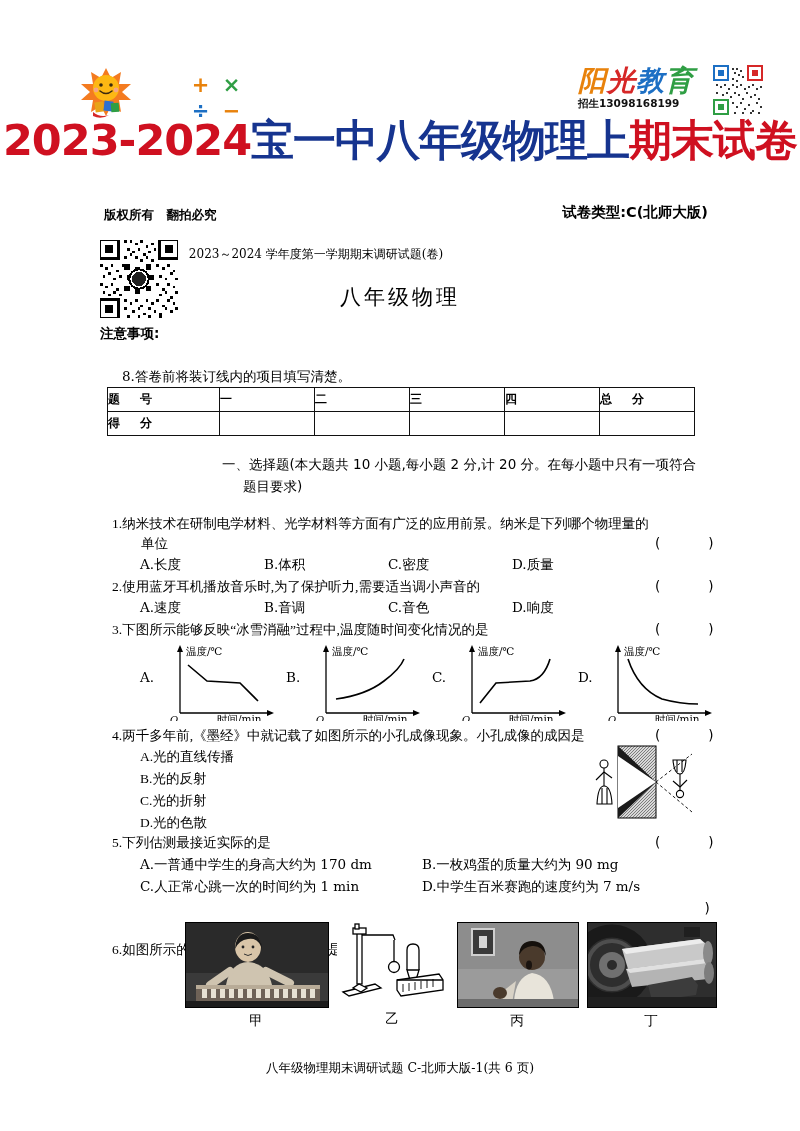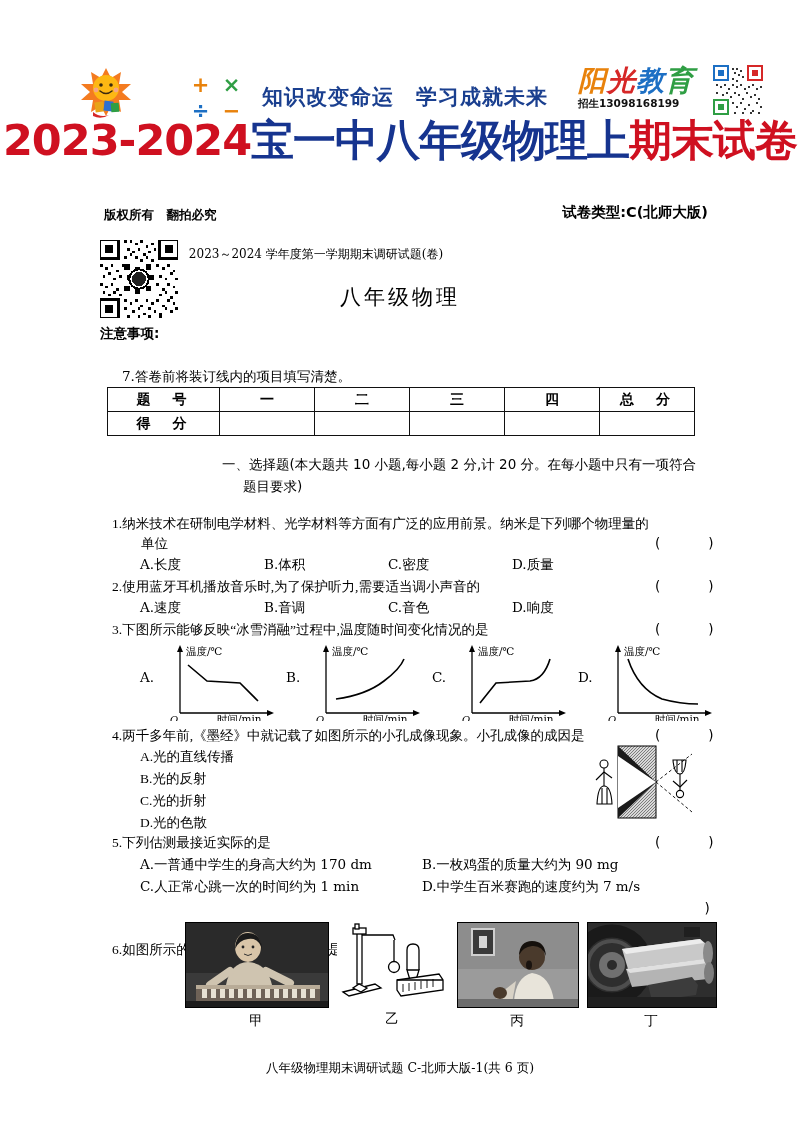--- a/index.html
+++ b/index.html
@@ -66,22 +66,22 @@
   
   .notes-title{position:absolute;left:100px;top:325px;font-size:13.5px;font-weight:bold;}
   .note1{position:absolute;left:122px;top:347px;font-size:13.5px;white-space:nowrap;
     font-family:"DejaVu Serif","Liberation Serif",serif;}
   .note2{position:absolute;left:122px;top:368px;font-size:13.5px;white-space:nowrap;
     font-family:"DejaVu Serif","Liberation Serif",serif;}
 
   
   .scoretable{position:absolute;left:107px;top:387px;width:588px;
     border-collapse:collapse;table-layout:fixed;}
-  .scoretable td{border:1.3px solid #111;height:23px;text-align:center;
-    font-size:14px;font-weight:bold;padding:0;margin-top:21px;}
+  .scoretable td{border:1.3px solid #111;height:23px;text-align:left;
+    font-size:12px;font-weight:bold;padding:0;margin-top:21px;}
   .scoretable td.hdr{letter-spacing:4px;}
   .scoretable col.c0{width:112px;}
 
   
   .markbox{position:absolute;left:106px;top:452px;width:104px;
     border-collapse:collapse;table-layout:fixed;}
   .markbox td{border:1.3px solid #111;height:22px;text-align:center;
     font-size:13px;font-weight:bold;padding:0;}
 
   .sec1-line1{position:absolute;left:222px;top:456px;font-size:13.5px;white-space:nowrap;text-align:center;}
@@ -174,21 +174,20 @@
       </svg>
     </div>
 
     <div class="mathops">
       <span class="op plus">+</span>
       <span class="op times">×</span>
       <span class="op divide">÷</span>
       <span class="op minus">−</span>
     </div>
 
-    <div class="slogan">知识改变命运　学习成就未来</div>
 
     <div class="brand">
       <div class="brand-chars">
         <span class="bc1">阳</span><span class="bc2">光</span><span class="bc3">教</span><span class="bc4">育</span>
       </div>
       <div class="brand-phone">招生13098168199</div>
     </div>
 
     <div class="brand-qr">
       <svg width="52" height="52" viewBox="0 0 26 26" shape-rendering="crispEdges">
@@ -353,21 +352,21 @@
       </g>
       <circle cx="14.5" cy="14.5" r="3.6" fill="#fff" stroke="#000" stroke-width="0.7"></circle>
       <circle cx="14.5" cy="14.5" r="2.6" fill="#222"></circle>
     </svg>
   </div>
 
   <div class="subtitle1">2023～2024 学年度第一学期期末调研试题(卷)</div>
   <div class="subtitle2">八年级物理</div>
 
   <div class="notes-title">注意事项:</div>
-  <div class="note2">7.答卷前将装订线内的项目填写清楚。</div>
+  <div class="note2">8.答卷前将装订线内的项目填写清楚。</div>
 
   <table class="scoretable">
     <colgroup>
         <col class="c0">
         <col>
         <col>
         <col>
         <col>
         <col>
       </colgroup>

